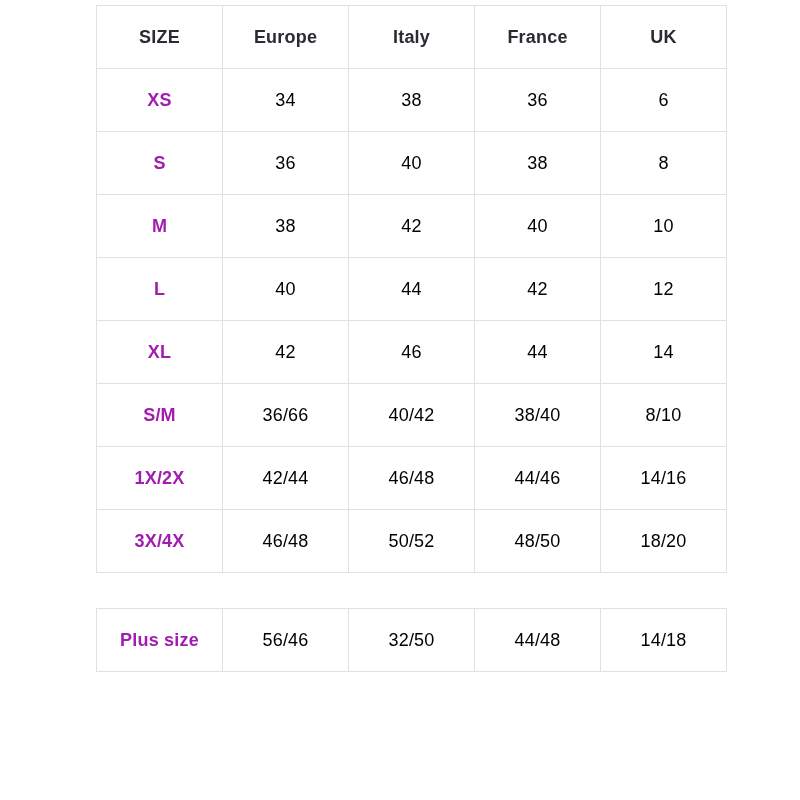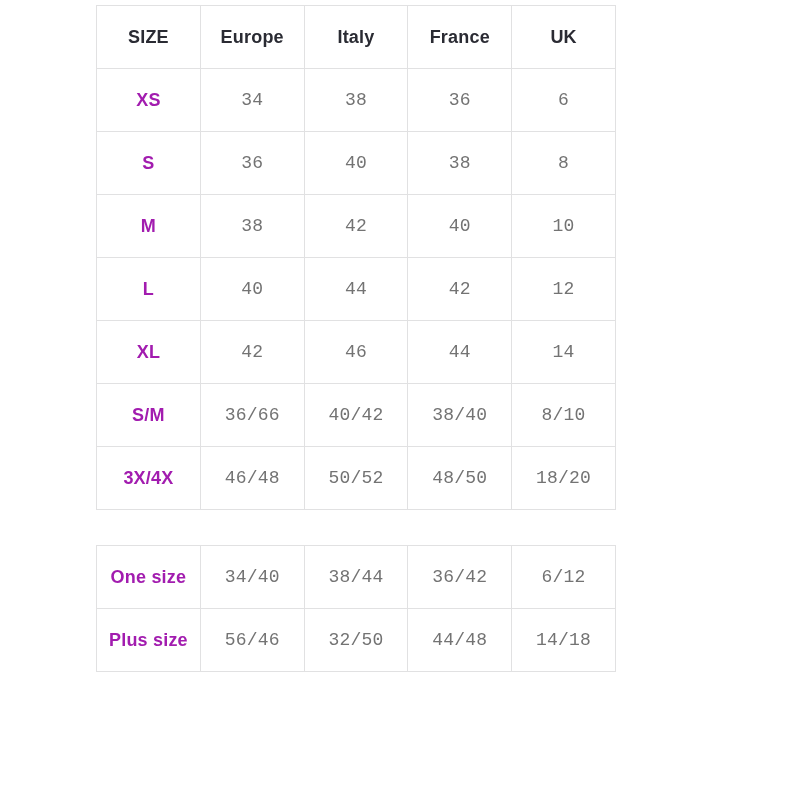--- a/index.html
+++ b/index.html
@@ -14,21 +14,21 @@
     position: relative;
     width: 800px;
     height: 800px;
     background: #ffffff;
     overflow: hidden;
   }
   .tables-wrap {
     position: absolute;
     left: 96px;
     top: 5px;
-    width: 520px;
+    width: 631px;
   }
   table.size-table {
     width: 100%;
     border-collapse: collapse;
     table-layout: fixed;
     background: #ffffff;
   }
   table.size-table.secondary {
     margin-top: 35px;
   }
@@ -45,22 +45,21 @@
   th.col-header {
     font-weight: 700;
     color: #2a2b33;
   }
   td.row-label {
     font-weight: 700;
     color: #a21caf;
   }
   td.cell-value {
     font-weight: 400;
-    color: #737373;
-    font-family: Liberation Mono, monospace;
+    color: #000000;
   }
 </style>
 </head>
 <body>
 
 <div class="page">
   <div class="tables-wrap">
 
     <table class="size-table">
       <thead>
@@ -109,38 +108,38 @@
           <td class="cell-value">14</td>
         </tr>
         <tr>
           <td class="row-label">S/M</td>
           <td class="cell-value">36/66</td>
           <td class="cell-value">40/42</td>
           <td class="cell-value">38/40</td>
           <td class="cell-value">8/10</td>
         </tr>
         <tr>
+          <td class="row-label">1X/2X</td>
+          <td class="cell-value">42/44</td>
+          <td class="cell-value">46/48</td>
+          <td class="cell-value">44/46</td>
+          <td class="cell-value">14/16</td>
+        </tr>
+        <tr>
           <td class="row-label">3X/4X</td>
           <td class="cell-value">46/48</td>
           <td class="cell-value">50/52</td>
           <td class="cell-value">48/50</td>
           <td class="cell-value">18/20</td>
         </tr>
       </tbody>
     </table>
 
     <table class="size-table secondary">
       <tbody>
-        <tr>
-          <td class="row-label">One size</td>
-          <td class="cell-value">34/40</td>
-          <td class="cell-value">38/44</td>
-          <td class="cell-value">36/42</td>
-          <td class="cell-value">6/12</td>
-        </tr>
         <tr>
           <td class="row-label">Plus size</td>
           <td class="cell-value">56/46</td>
           <td class="cell-value">32/50</td>
           <td class="cell-value">44/48</td>
           <td class="cell-value">14/18</td>
         </tr>
       </tbody>
     </table>
 

